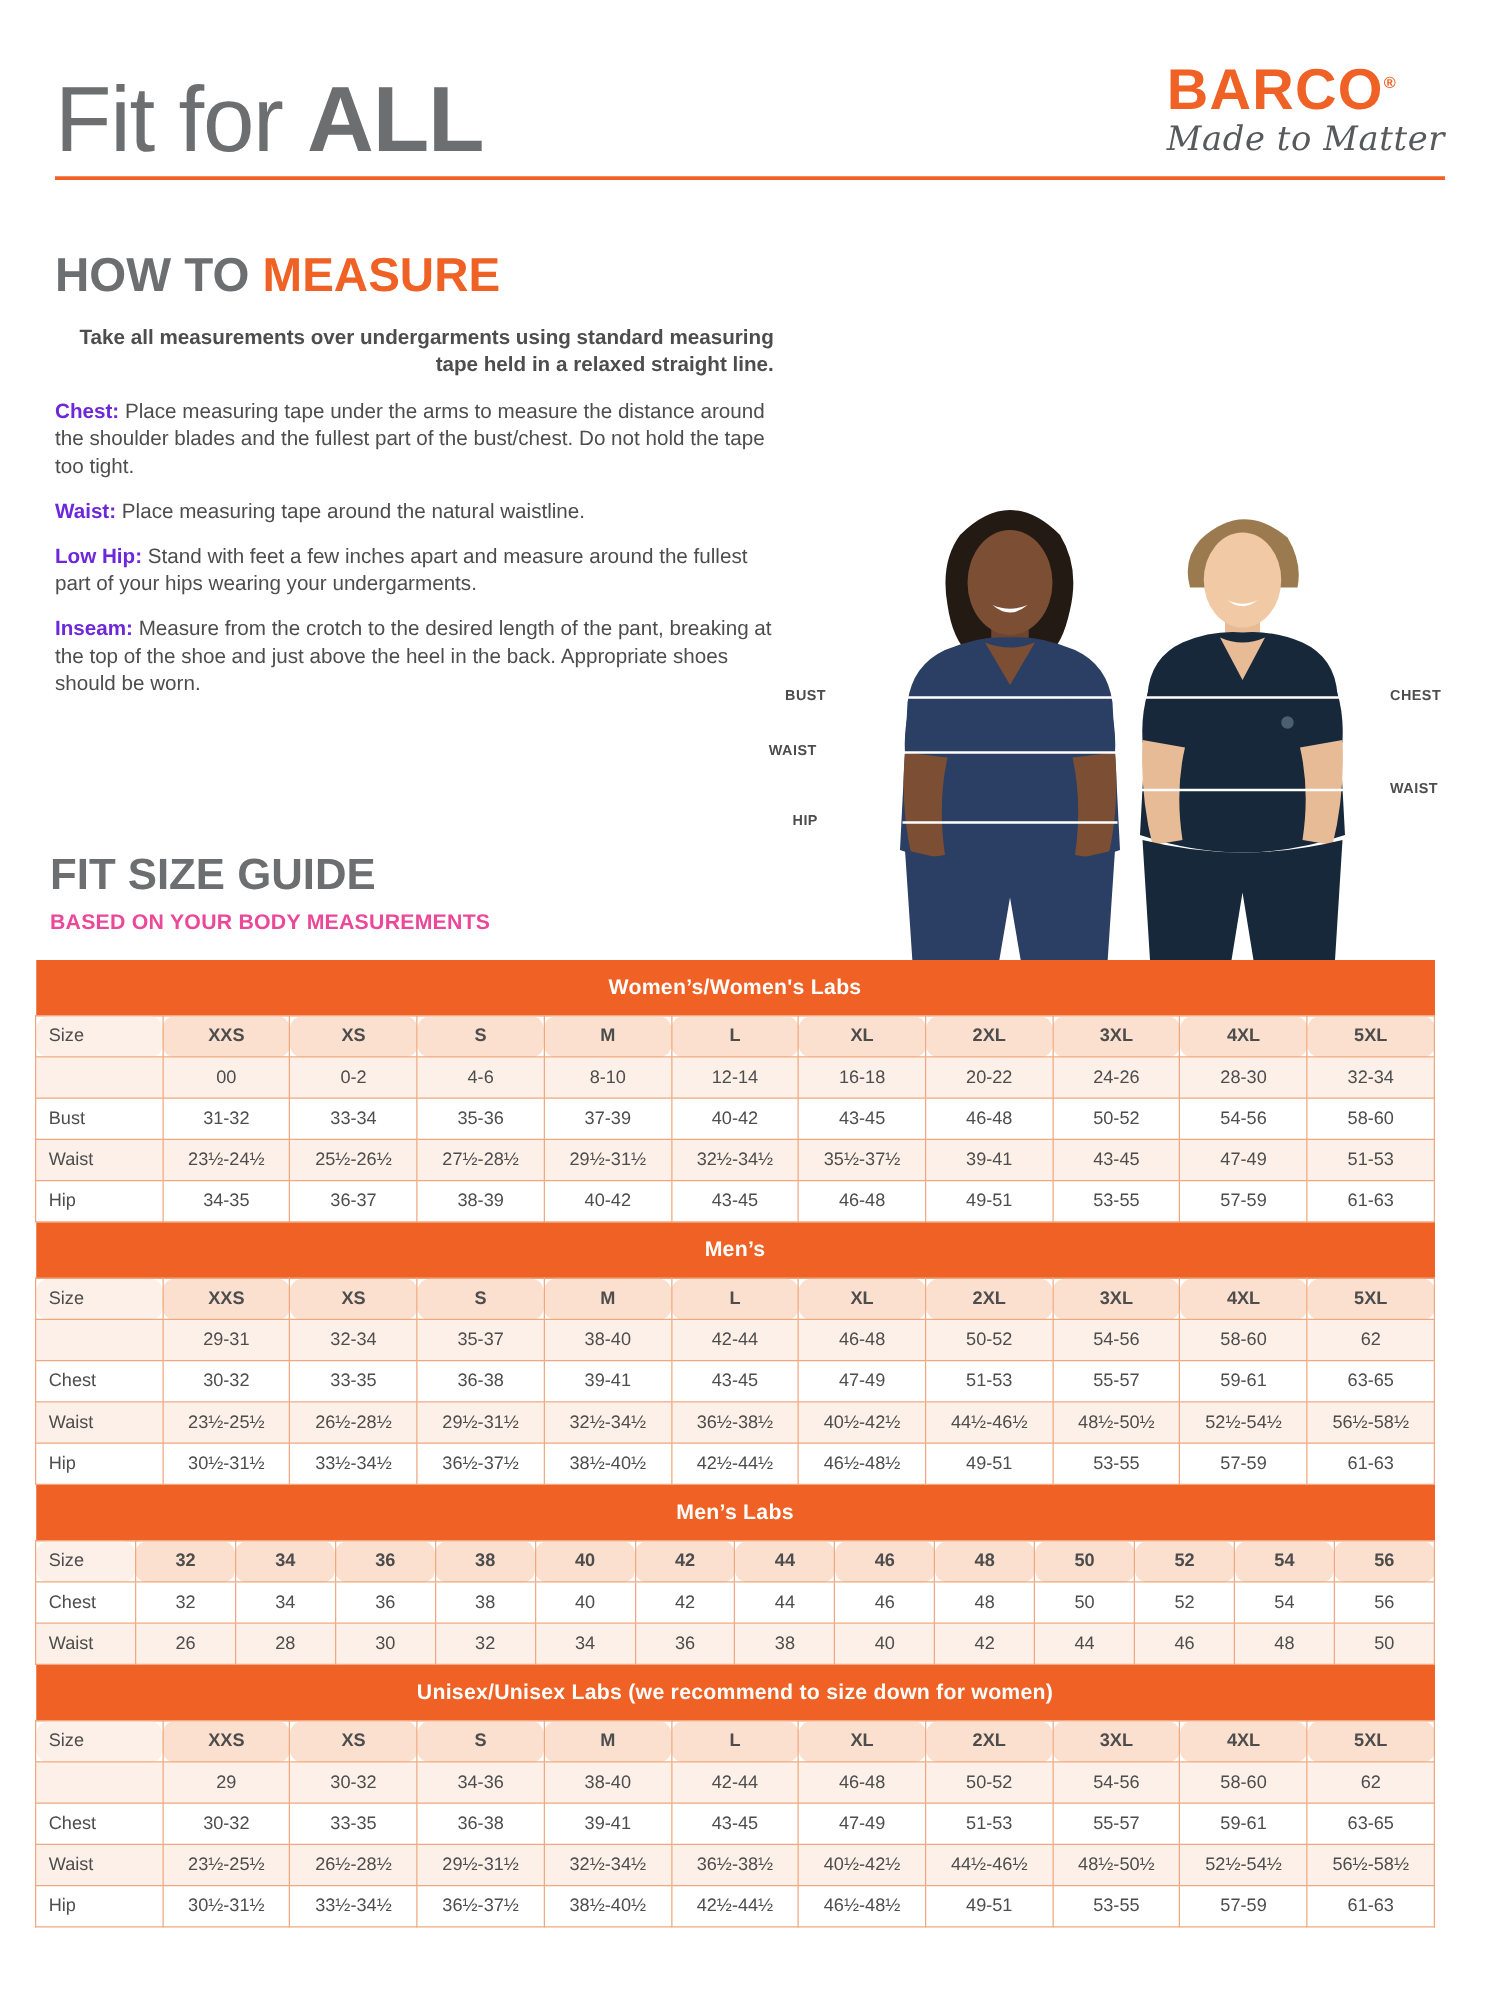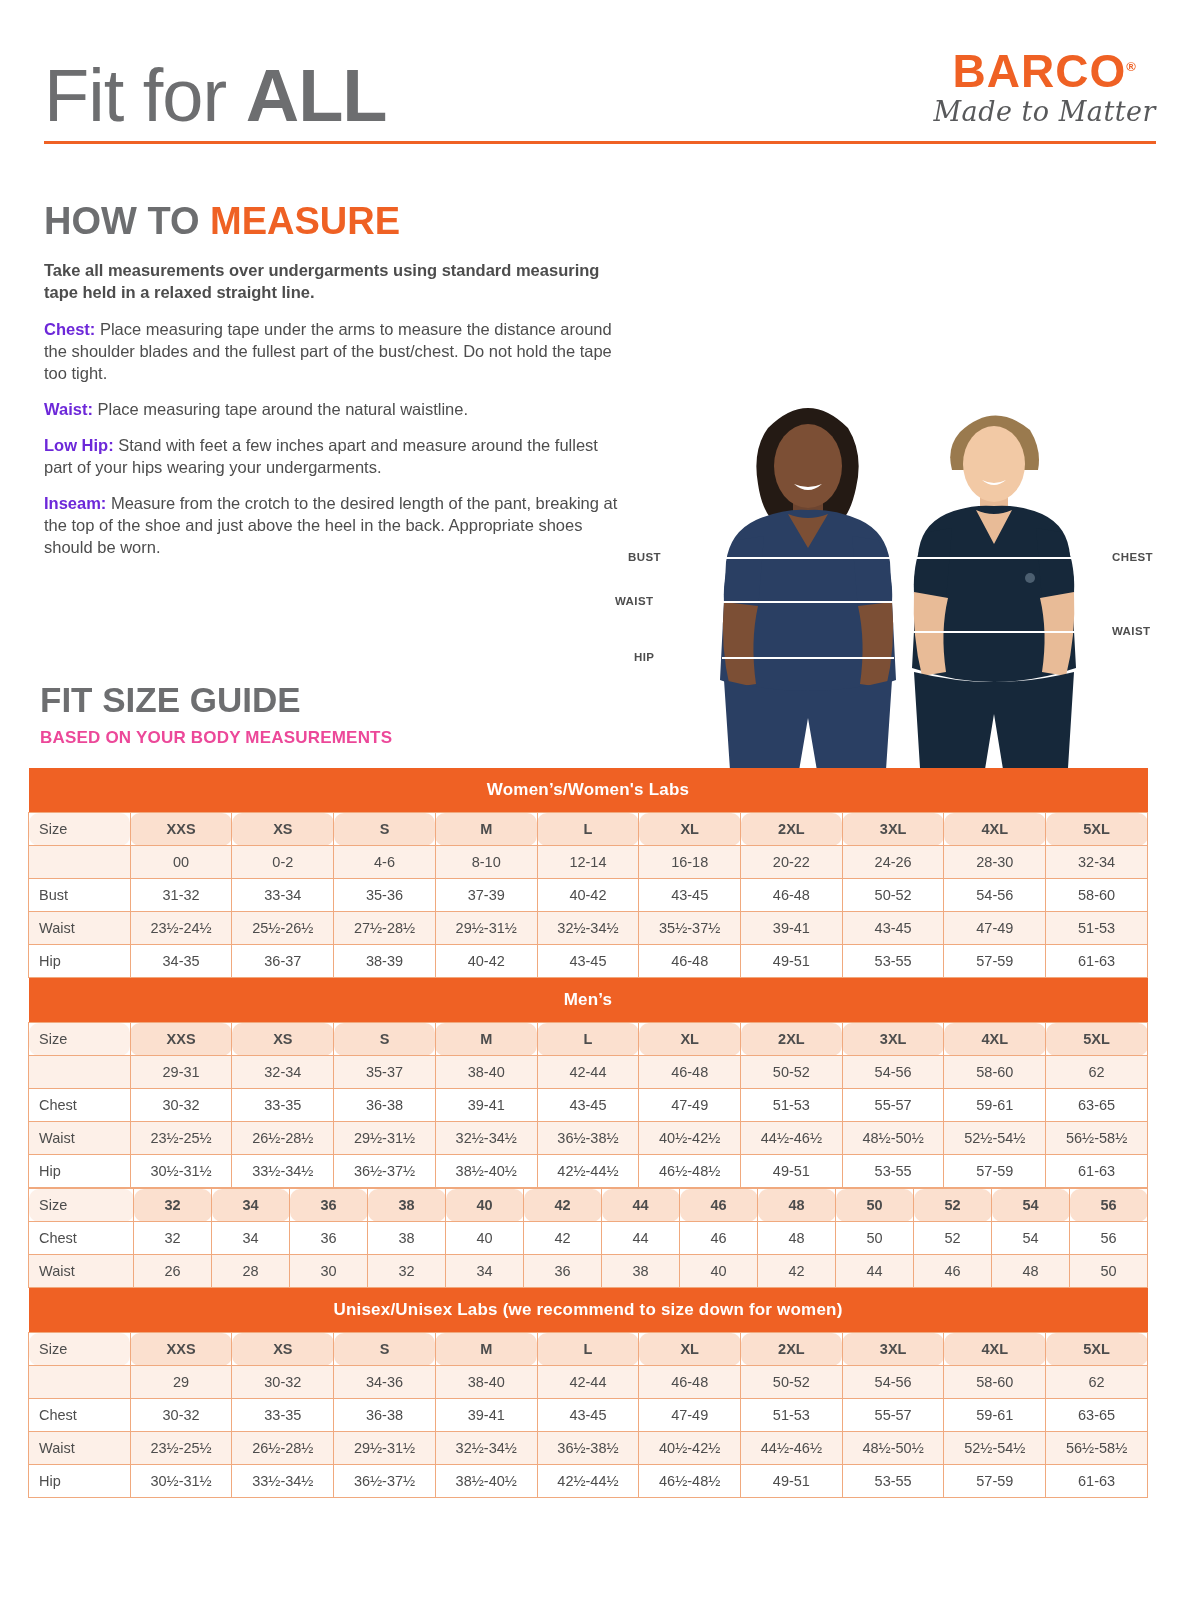--- a/index.html
+++ b/index.html
@@ -35,21 +35,21 @@
     font-weight: 400;
     color: #6d6e70;
     letter-spacing: -1px;
     white-space: pre;
   }
   .header-title b {
     font-weight: 700;
     color: #6d6e70;
   }
   .brand {
-    text-align: center;
+    text-align: left;
     padding-bottom: 4px;
   }
   .brand-name {
     font-size: 46px;
     font-weight: 700;
     color: #ef6124;
     letter-spacing: 1px;
     line-height: 1;
     position: relative;
     display: inline-block;
@@ -85,20 +85,21 @@
     margin: 0 0 16px 0;
     letter-spacing: 0px;
   }
   .howto h2 .accent { color: #ef6124; }
   .howto .lead {
     font-size: 16.5px;
     font-weight: 700;
     line-height: 1.35;
     color: #4d4d4d;
     margin-bottom: 14px;
+    text-align: right;
   }
   .howto p {
     font-size: 16.5px;
     line-height: 1.34;
     margin: 0 0 14px 0;
     color: #4d4d4d;
   }
   .howto p .label {
     color: #6d28d9;
     font-weight: 700;
@@ -421,20 +422,23 @@
         <td>49-51</td>
         <td>53-55</td>
         <td>57-59</td>
         <td>61-63</td>
       </tr>
     </tbody>
       </table>
 
     <table>
       <tbody>
+          <tr class="band">
+            <td colspan="14">Men’s Labs</td>
+          </tr>
       <tr class="sizerow">
         <td class="rowlabel">Size</td>
         <td>32</td>
         <td>34</td>
         <td>36</td>
         <td>38</td>
         <td>40</td>
         <td>42</td>
         <td>44</td>
         <td>46</td>

